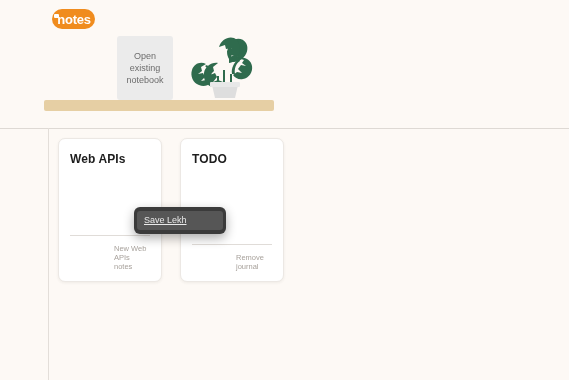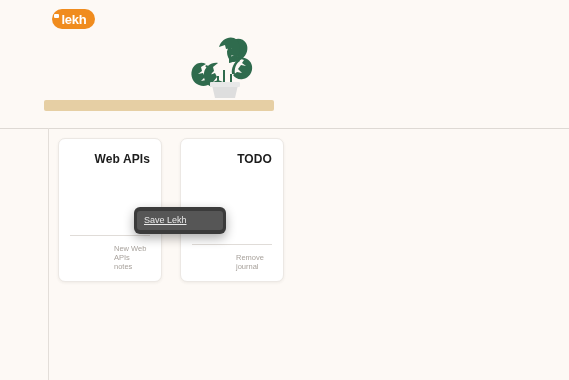--- a/index.html
+++ b/index.html
@@ -147,21 +147,20 @@
     display: flex;
     flex-direction: column;
     position: relative;
   }
   .notebook-title {
     font-size: 12px;
     font-weight: bold;
     color: #1d1d1d;
     line-height: 1.2;
     letter-spacing: 0.1px;
-    text-align: right;
   }
   .notebook-spacer { flex: 1; }
   .notebook-rule {
     height: 1px;
     background: #e0dcd8;
     margin-bottom: 8px;
   }
   .notebook-subtitle {
     font-size: 7.5px;
     color: #a8a29c;
@@ -192,27 +191,30 @@
   }
   .menu-item.hovered {
     background: #565656;
     text-decoration: underline;
   }
 </style>
 </head>
 <body>
 
 <div id="logo-pill">
-  <span id="logo-text">lekh</span>
+  <span id="logo-text">notes</span>
   <span id="logo-mark"></span>
 </div>
 
 <div id="shelf-area">
 
 
+  <div class="shelf-card" id="card-open-existing">
+    <span class="shelf-card-label">Open existing notebook</span>
+  </div>
 
   <svg id="plant" viewBox="0 0 78 70">
     <g fill="#2f6b4d">
 
       <path d="M44 12c6-5 13-4 16 1 3 5 1 12-4 16-4 3-9 4-12 2l2-4 6-1-7-1 1-5 6-2-6 0 1-4z"></path>
       <path d="M45 13c-4 4-5 11-2 16l3-1c-2-5-1-11 2-14z"></path>
 
       <path d="M33 17c2-7 9-11 15-9 5 2 7 9 5 16-2 5-6 9-10 9l0-5 5-3-6 1-1-5 5-3-6 1-1-4z"></path>
 
       <path d="M52 28c7-2 13 2 14 8 1 6-3 12-9 13-4 1-8-1-10-4l4-3 5 1-4-4 3-4 5 1-4-3 2-3z"></path>

